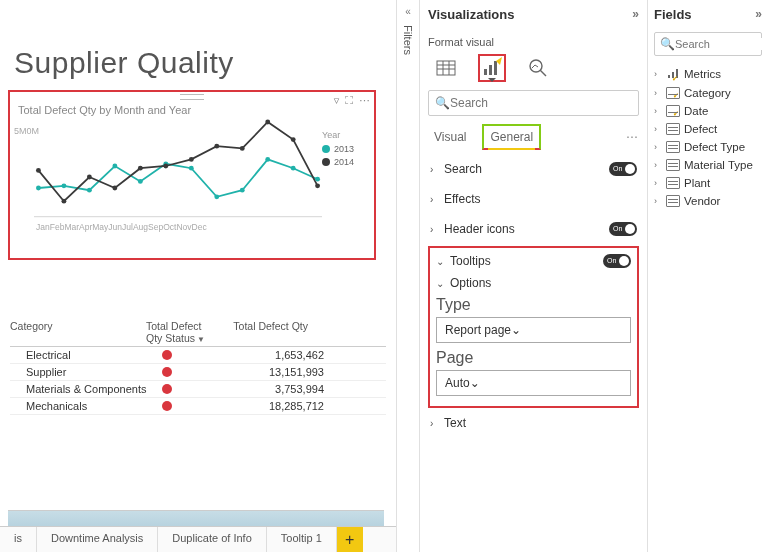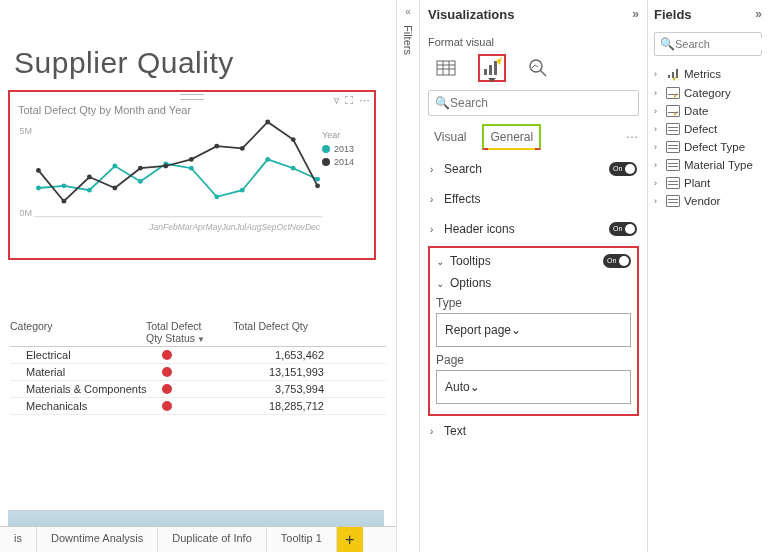--- a/index.html
+++ b/index.html
@@ -5,24 +5,24 @@
 *{box-sizing:border-box;margin:0;padding:0;font-family:"Segoe UI",Arial,sans-serif}
 body{width:768px;height:552px;overflow:hidden;background:#fff;font-size:12px;color:#333;position:relative}
 .canvas{position:absolute;left:0;top:16px;width:396px;height:552px;overflow:hidden}
 .report-title{font-size:30px;font-weight:300;color:#555;margin:30px 0 10px 14px;letter-spacing:.5px}
 .chart-box{position:relative;margin:0 8px;width:368px;height:170px;border:2px solid #d9363e;padding:4px}
 .chart-handle{position:absolute;top:2px;left:50%;transform:translateX(-50%);width:24px;height:6px;border-top:1px solid #bbb;border-bottom:1px solid #bbb}
 .chart-icons{position:absolute;top:2px;right:4px;display:flex;gap:6px;color:#888}
 .chart-icons span{font-size:11px;cursor:pointer}
 .chart-title{font-size:11px;color:#888;margin:8px 0 6px 4px}
 .chart-area{display:flex;height:110px}
-.yaxis{display:flex;flex-direction:column;justify-content:space-between;font-size:9px;color:#aaa;padding:4px 2px 14px 0;text-align:right;width:20px}
+.yaxis{display:flex;flex-direction:row;justify-content:space-between;font-size:9px;color:#aaa;padding:4px 2px 14px 0;text-align:right;width:20px}
 .plot{flex:1;position:relative}
 .plot svg{width:100%;height:100%}
-.xaxis{position:absolute;bottom:0;left:0;right:0;display:flex;justify-content:flex-end;font-size:8.5px;color:#aaa;font-style:italic;padding:0 2px}
+.xaxis{position:absolute;bottom:0;left:0;right:0;display:flex;justify-content:flex-start;font-size:8.5px;color:#aaa;padding:0 2px}
 .legend{width:48px;font-size:9px;color:#666;padding-top:8px}
 .legend-title{color:#999;margin-bottom:4px}
 .legend-item{display:flex;align-items:center;gap:4px;margin-bottom:3px}
 .dot{width:8px;height:8px;border-radius:50%}
 .tbl{margin:60px 10px 0 10px}
 .tbl-head{display:flex;border-bottom:1px solid #ccc;padding-bottom:2px}
 .tbl-head div{font-size:10.5px;color:#555}
 .c1{width:136px}.c2{width:72px}.c3{width:90px;text-align:right}
 .tbl-row{display:flex;border-bottom:1px solid #eee;padding:2px 16px;font-size:11px}
 .tbl-row .c2{display:flex;align-items:center}
@@ -50,22 +50,22 @@
 .vtab.active{border:2px solid #84cc16;border-bottom:2px solid #d9363e;position:relative}
 .vtab.active::after{content:"";position:absolute;left:4px;right:4px;bottom:-2px;height:2px;background:#f2c811}
 .vdots{margin-left:auto;color:#888;cursor:pointer;letter-spacing:1px}
 .sec{display:flex;align-items:center;justify-content:space-between;padding:8px 2px;font-size:12px;color:#333;cursor:pointer}
 .sec .l{display:flex;align-items:center;gap:4px}
 .chev2{font-size:10px;color:#555;width:10px}
 .toggle{width:28px;height:14px;background:#333;border-radius:8px;position:relative;color:#fff;font-size:7px;line-height:14px;padding-left:4px}
 .toggle::after{content:"";position:absolute;right:2px;top:2px;width:10px;height:10px;background:#fff;border-radius:50%}
 .tooltips-box{border:2px solid #d9363e;padding:4px 6px 10px;margin-top:2px}
 .opt-head{display:flex;align-items:center;gap:4px;font-size:12px;margin:6px 0}
-.fld-lbl{font-size:12px;color:#555;margin:6px 0 3px}
-.select{border:1px solid #aaa;height:26px;display:flex;align-items:center;justify-content:flex-start;padding:16px 8px;font-size:12px;color:#333;cursor:pointer}
+.fld-lbl{font-size:16px;color:#555;margin:6px 0 3px}
+.select{border:1px solid #aaa;height:26px;display:flex;align-items:center;justify-content:flex-start;padding:8px 8px;font-size:12px;color:#333;cursor:pointer}
 .fields{position:absolute;left:648px;top:0;width:120px;height:552px;background:#fff;padding:0 6px}
 .fld-item{display:flex;align-items:center;gap:4px;font-size:11.5px;color:#333;padding:3px 0;cursor:pointer}
 .fld-item .ico{width:14px;height:12px;border:1px solid #777;border-radius:1px;position:relative}
 .fld-item .ico::before{content:"";position:absolute;left:1px;right:1px;top:3px;height:1px;background:#777}
 .fld-item .ico::after{content:"";position:absolute;left:1px;right:1px;top:6px;height:1px;background:#777}
 .fld-item.check .ico::before{display:none}
 .fld-item.check .ico{border-color:#777}
 .fld-chk{position:absolute;font-size:7px;color:#d9a400;left:6px;bottom:-2px}
 .exp{font-size:9px;color:#666;width:8px}
 .searchF{display:flex;align-items:center;border:1px solid #ccc;border-radius:2px;height:24px;padding:0 5px;margin:4px 0 8px}
@@ -161,21 +161,21 @@
       <div class="c3">Total Defect Qty</div>
     </div>
     <div class="tbl-row">
         <div class="c1">Electrical</div>
         <div class="c2">
           <span class="status-dot"></span>
         </div>
         <div class="c3">1,653,462</div>
       </div>
     <div class="tbl-row">
-        <div class="c1">Material</div>
+        <div class="c1">Supplier</div>
         <div class="c2">
           <span class="status-dot"></span>
         </div>
         <div class="c3">13,151,993</div>
       </div>
     <div class="tbl-row">
         <div class="c1">Materials &amp; Components</div>
         <div class="c2">
           <span class="status-dot"></span>
         </div>

